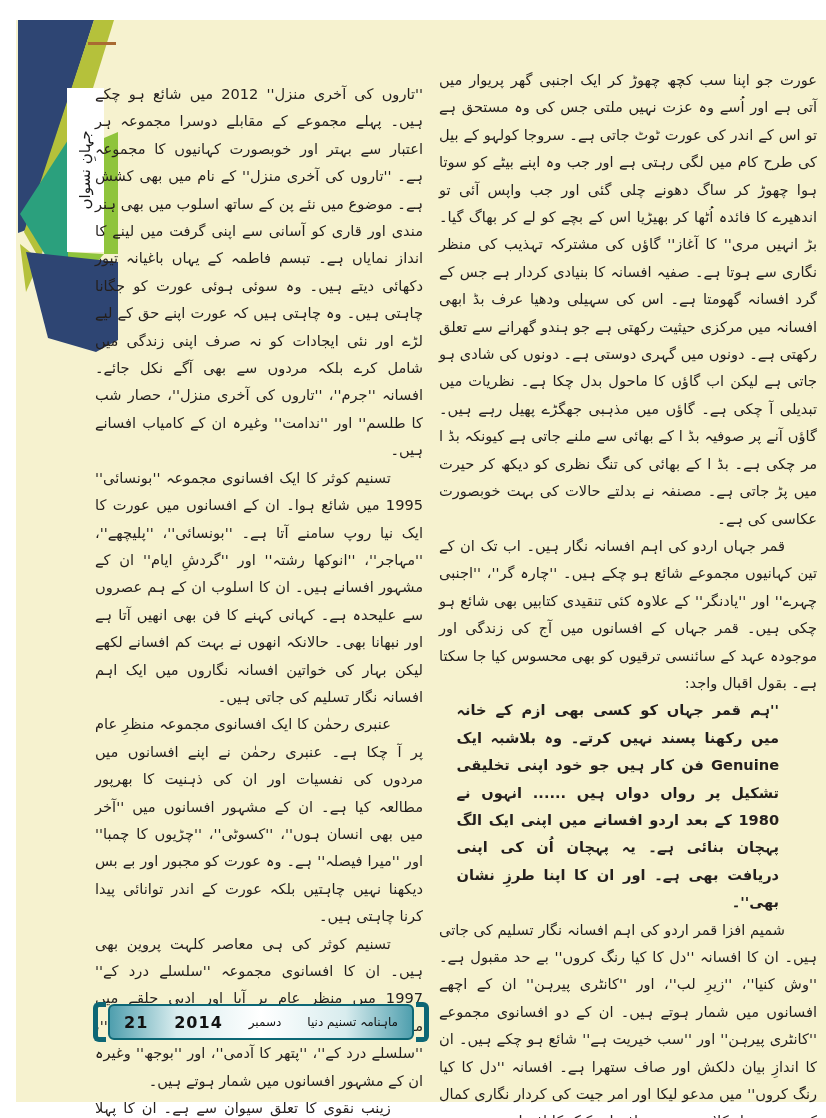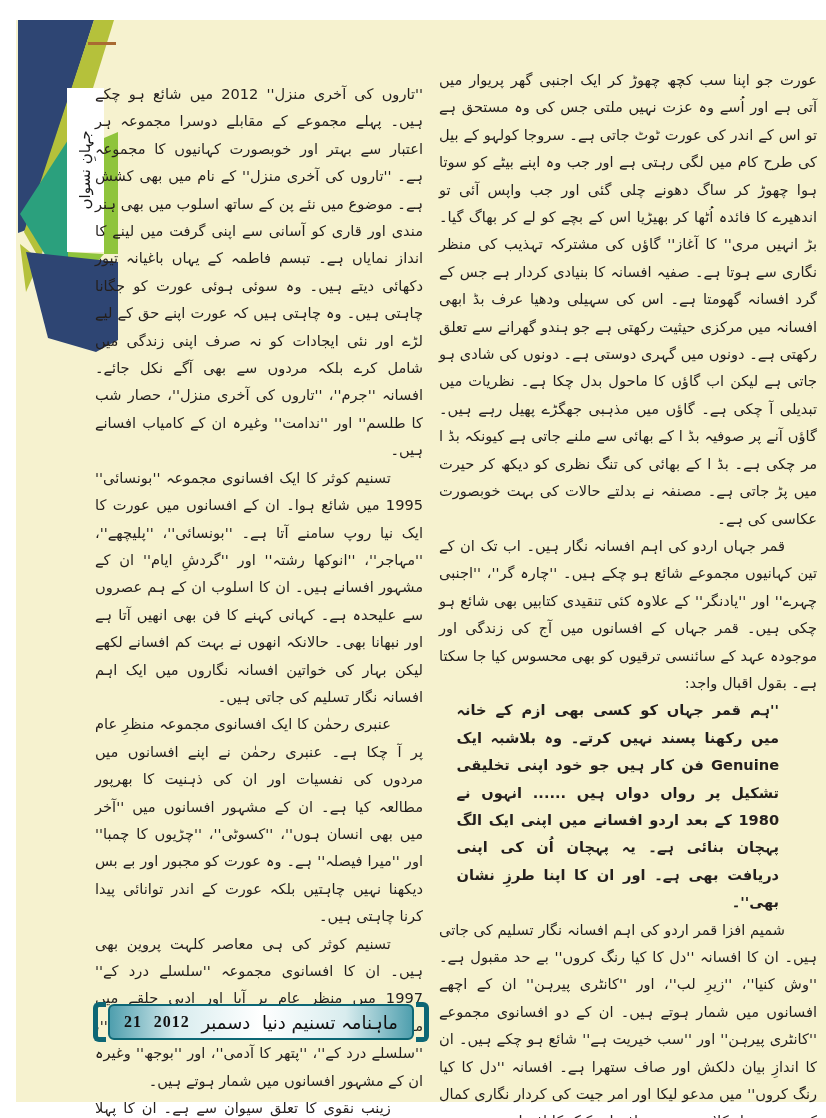--- a/index.html
+++ b/index.html
@@ -24,22 +24,22 @@
   
   .footer{position:absolute;left:93px;top:1000px;width:336px;height:44px;display:flex;
           align-items:center;}
   .bracket{width:13px;height:40px;box-sizing:border-box;border:5px solid #0d6775;}
   .bracket.left{border-right:none;border-radius:6px 0 0 6px;}
   .bracket.right{border-left:none;border-radius:0 6px 6px 0;}
   .footer-inner{flex:1;height:36px;margin:0 2px;box-sizing:border-box;border:2px solid #0d6775;
                 border-radius:6px;display:flex;direction:rtl;align-items:center;
                 justify-content:space-between;padding:0 14px;
                 background:linear-gradient(90deg,#4f9fae 0%,#d8ecee 22%,#ffffff 50%,#d8ecee 78%,#4f9fae 100%);}
-  .footer-inner .urdu{font-size:18px;color:#111;direction:rtl;}
-  .footer-inner .num{font-weight:bold;font-size:16px;color:#111;letter-spacing:1px;font-family:Liberation Serif, serif;}
+  .footer-inner .urdu{font-size:12px;color:#111;direction:rtl;}
+  .footer-inner .num{font-weight:bold;font-size:16px;color:#111;letter-spacing:1px;}
 </style>
 </head>
 <body>
 
 <div class="canvas">
   <div class="page"></div>
 
   <svg class="decor" viewBox="0 0 120 355" preserveAspectRatio="none">
     <polygon points="18,20 94,20 26,230 18,233" fill="#2e4573"></polygon>
     <polygon points="94,20 114,20 40,260 24,232" fill="#b5c13b"></polygon>
@@ -71,18 +71,18 @@
         <p class="para ">تسنیم کوثر کی ہی معاصر کلہت پروین بھی ہیں۔ ان کا افسانوی مجموعہ ''سلسلے درد کے'' 1997 میں منظرِ عام پر آیا اور ادبی حلقے میں مقبولیت حاصل کر چکا ہے۔ ''رشتوں کے گیت''، ''سلسلے درد کے''، ''پتھر کا آدمی''، اور ''بوجھ'' وغیرہ ان کے مشہور افسانوں میں شمار ہوتے ہیں۔</p>
         <p class="para ">زینب نقوی کا تعلق سیوان سے ہے۔ ان کا پہلا افسانوی مجموعہ ''ریت کی دیوار'' 2004 میں شائع ہوا جس میں کل 15 افسانے شامل ہیں۔ زینب نقوی کے افسانے کے موضوعات عام زندگی سے لیے گئے ہیں۔ وہ چھوٹے چھوٹے واقعات کو اس طرح افسانے میں ڈھال دیتی ہیں کہ پڑھنے والا اس سے متاثر ہوئے بغیر نہیں رہتا۔ ان کے مشہور افسانوں میں 'مہندی آپ کی'، 'زیور مہی مون'، 'اپنا پرایا'، 'خوشی کے آنسو' اور 'ریت کی دیوار' ہیں۔</p>
       </div>
   </div>
 
   <div class="footer">
     <span class="bracket left"></span>
     <div class="footer-inner">
       <span class="urdu">ماہنامہ تسنیم دنیا</span>
       <span class="urdu">دسمبر</span>
-      <span class="num">2012</span>
+      <span class="num">2014</span>
       <span class="num">21</span>
     </div>
     <span class="bracket right"></span>
   </div>
 </div>
 
 </body></html>

